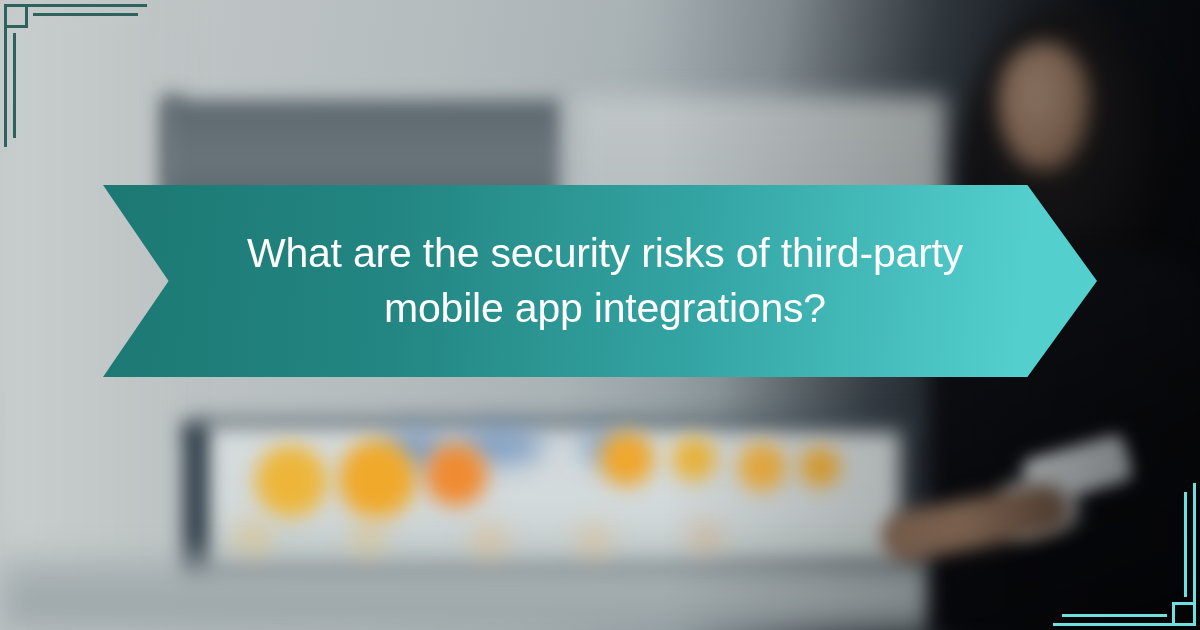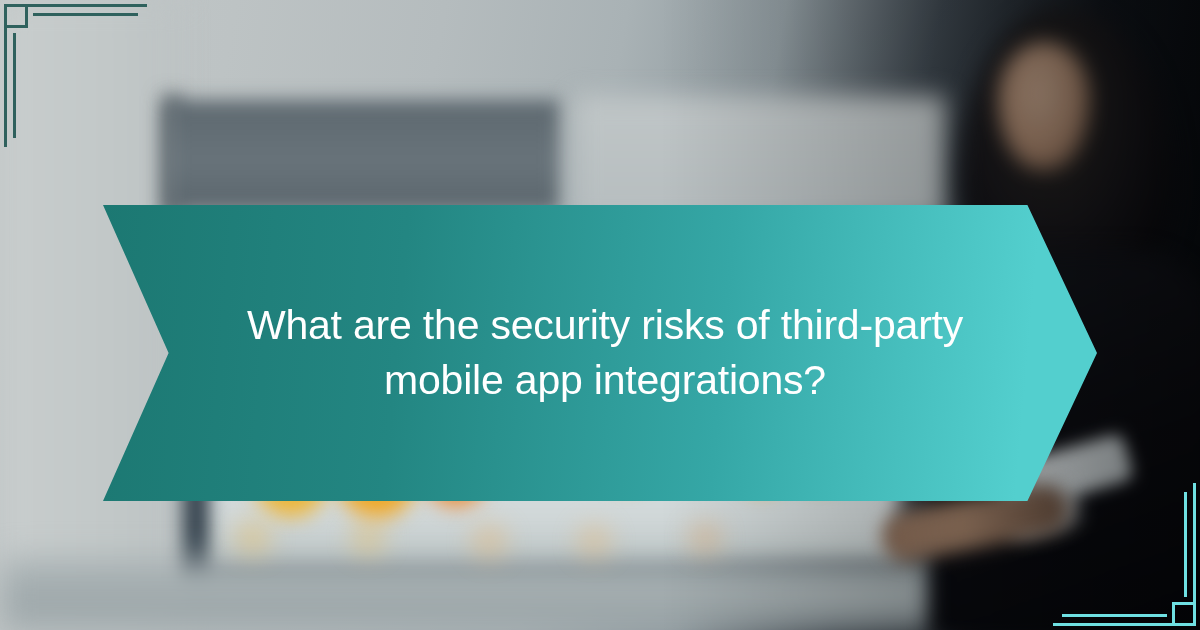--- a/index.html
+++ b/index.html
@@ -271,23 +271,23 @@
   .br-vert-long2 {
     right: 13px; bottom: 33px;
     width: 3px; height: 105px;
     background: #6fe0e2;
   }
 
   
   .banner {
     position: absolute;
     left: 103px;
-    top: 205px;
+    top: 185px;
     width: 994px;
-    height: 296px;
+    height: 192px;
     background: linear-gradient(95deg, #1c7872 0%, #238682 30%, #35a7a6 62%, #4ec8c8 88%, #53cfce 100%);
     -webkit-clip-path: polygon(0% 0%, 93.0% 0%, 100% 50%, 93.0% 100%, 0% 100%, 6.6% 50%);
     clip-path: polygon(0% 0%, 93.0% 0%, 100% 50%, 93.0% 100%, 0% 100%, 6.6% 50%);
     display: flex;
     align-items: center;
     justify-content: center;
     box-sizing: border-box;
     padding: 0 100px 0 110px;
   }
 

